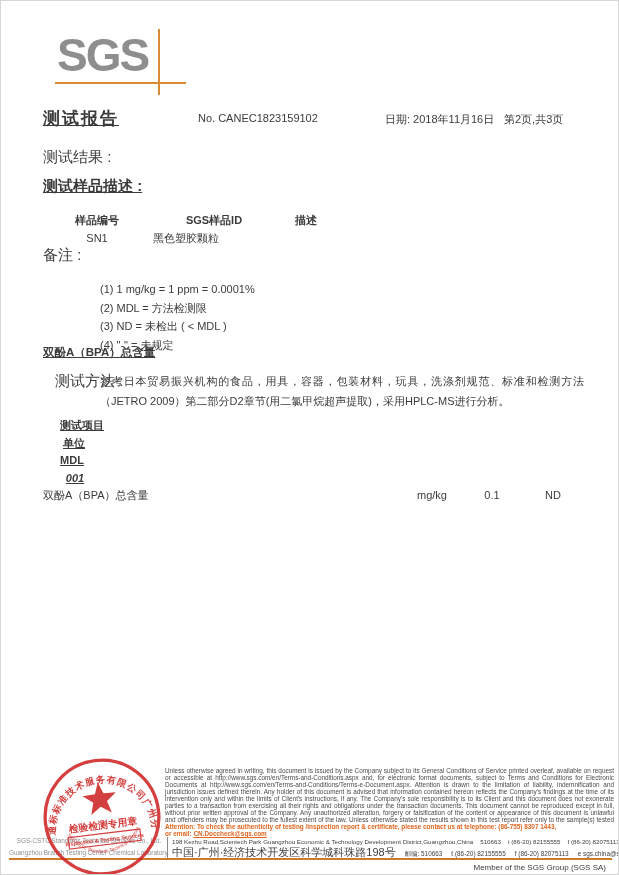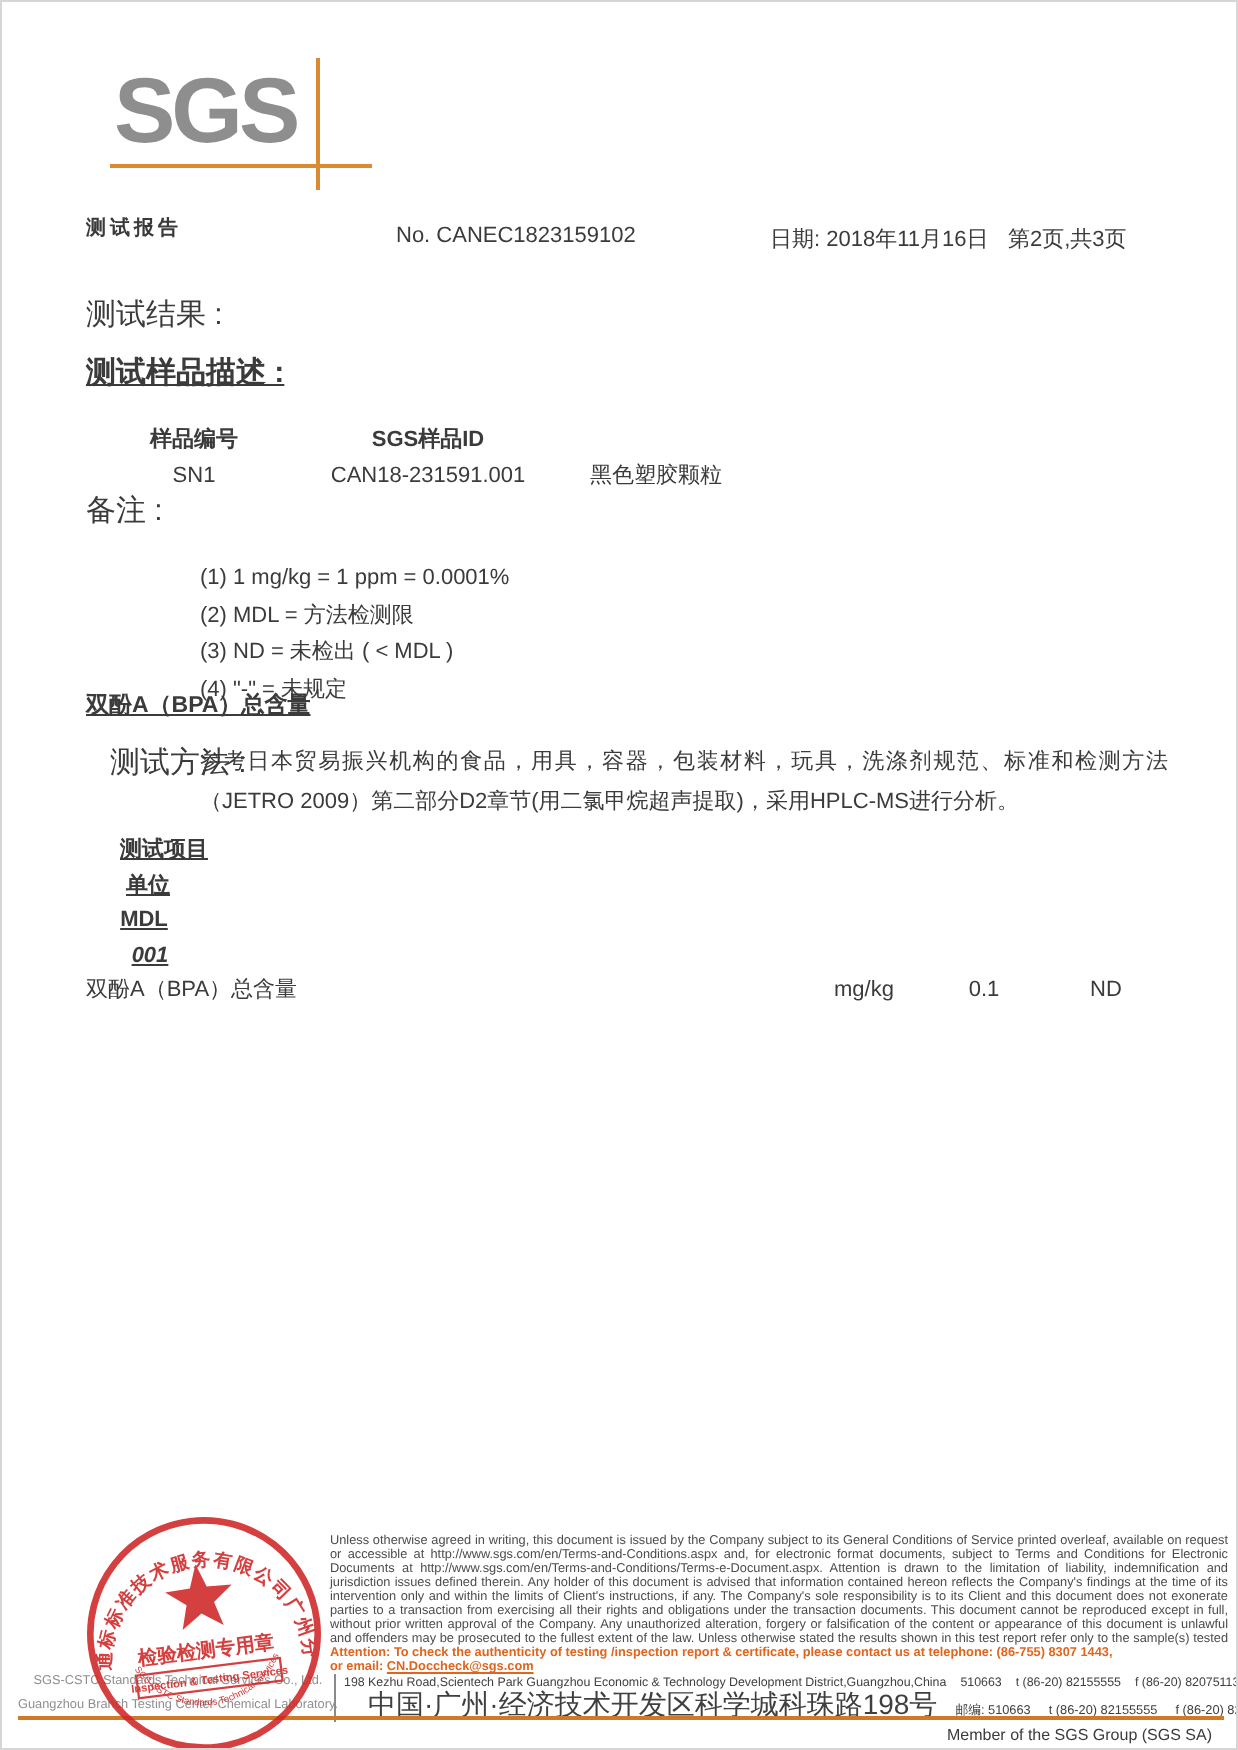--- a/index.html
+++ b/index.html
@@ -17,21 +17,21 @@
   }
   .abs{position:absolute;}
 
   
   .logo-text{left:56px;top:28px;font-size:46px;line-height:52px;font-weight:800;
     letter-spacing:-2px;color:#8e8e8e;}
   .logo-hline{left:54px;top:81px;width:131px;height:2px;background:#d98a33;}
   .logo-vline{left:157px;top:28px;width:2px;height:66px;background:#d98a33;}
 
   
-  .report-title{left:42px;top:106px;font-size:10px;font-weight:bold;letter-spacing:2px;color:#3a3a3a;}
+  .report-title{left:42px;top:106px;font-size:17px;font-weight:bold;letter-spacing:2px;color:#3a3a3a;text-decoration:underline;}
   .report-no{left:197px;top:111px;font-size:11px;}
   .report-date{left:384px;top:111px;font-size:11px;}
   .report-pages{left:503px;top:111px;font-size:11px;}
 
   .t11{font-size:15px;}
   .bold{font-weight:bold;}
   .ul{text-decoration:underline;}
   .it{font-style:italic;}
 
   .results-label{left:42px;top:147px;}
@@ -63,21 +63,21 @@
   .res-head{font-weight:bold;flex-direction:column;}
 
   
   .legal{left:164px;top:766px;width:449px;font-size:6.4px;line-height:7px;
     text-align:justify;color:#4b4b4b;}
   .attention{left:164px;top:822px;font-size:6.4px;line-height:7.2px;font-weight:bold;color:#e0661f;}
   .attention .u{text-decoration:underline;}
   .addr-block{left:166px;top:836px;width:448px;border-left:1px solid #8a8a8a;padding-left:4px;color:#3f3f3f;}
   .addr-line1{display:flex;gap:7px;font-size:6.2px;line-height:10px;white-space:nowrap;align-items:baseline;}
   .addr-line2{display:flex;gap:9px;font-size:6.4px;line-height:11px;white-space:nowrap;align-items:baseline;}
-  .addr-line2 .cn{font-size:14px;margin-left:12px;}
+  .addr-line2 .cn{font-size:11px;}
   .footer-rule{left:8px;top:857px;width:603px;height:2px;background:#cf7a28;}
   .member-line{right:12px;top:862px;font-size:8px;color:#3b3b3b;}
   .company-lines{left:6px;top:834px;width:164px;text-align:center;
     font-size:6.4px;line-height:12px;color:#8f8f8f;z-index:1;}
   .stamp{left:38px;top:754px;width:126px;height:124px;z-index:2;}
 </style>
 </head>
 <body>
 
 <div class="page">
@@ -92,24 +92,24 @@
   <div class="abs report-pages">第2页,共3页</div>
 
   <div class="abs t11 results-label">测试结果 :</div>
 
   <div class="abs t11 bold ul sample-heading">测试样品描述 :</div>
 
   <div class="abs sample-table">
     <div class="st-row st-head">
       <span class="st-c1">样品编号</span>
       <span class="st-c2">SGS样品ID</span>
+      <span class="st-c3">描述</span>
     </div>
     <div class="st-row">
       <span class="st-c1">SN1</span>
-      <span class="st-c2">CAN18-231591.001</span>
       <span class="st-c3">黑色塑胶颗粒</span>
     </div>
   </div>
 
   <div class="abs t11 notes-heading">备注 :</div>
   <div class="abs notes-list">
     <div>(1) 1 mg/kg = 1 ppm = 0.0001%</div>
     <div>(2) MDL = 方法检测限</div>
     <div>(3) ND = 未检出 ( &lt; MDL )</div>
     <div>(4) "-" = 未规定</div>

